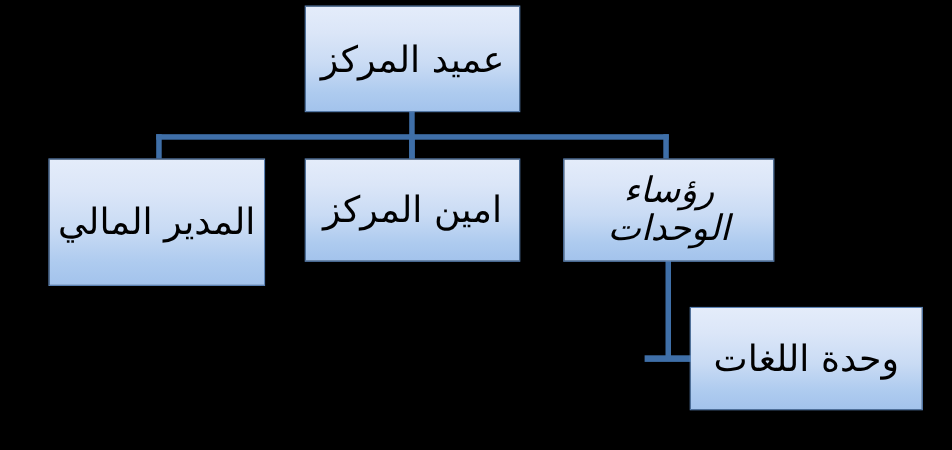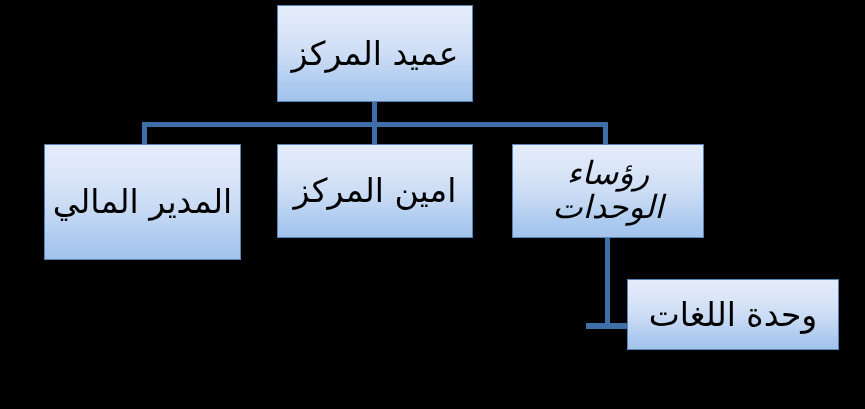--- a/index.html
+++ b/index.html
@@ -86,17 +86,17 @@
   <div class="node" style="left:277px; top:144px; width:196px; height:94px;">
     <span class="label">امين المركز</span>
   </div>
 
   <div class="node two-line" style="left:512px; top:144px; width:192px; height:94px;">
     <span class="label">رؤساء
 الوحدات</span>
   </div>
 
 
-  <div class="node" style="left:627px; top:279px; width:212px; height:71px;">
+  <div class="node" style="left:627px; top:279px; width:212px; height:94px;">
     <span class="label">وحدة اللغات</span>
   </div>
 
 </div>
 
 </body></html>

